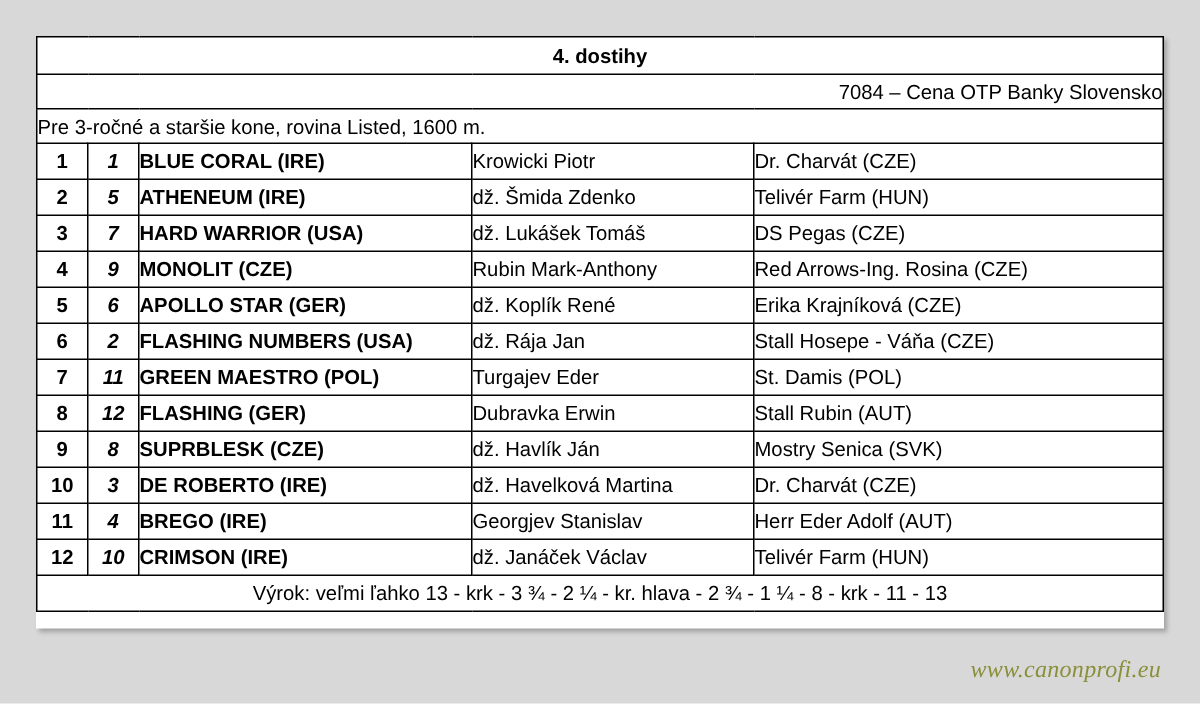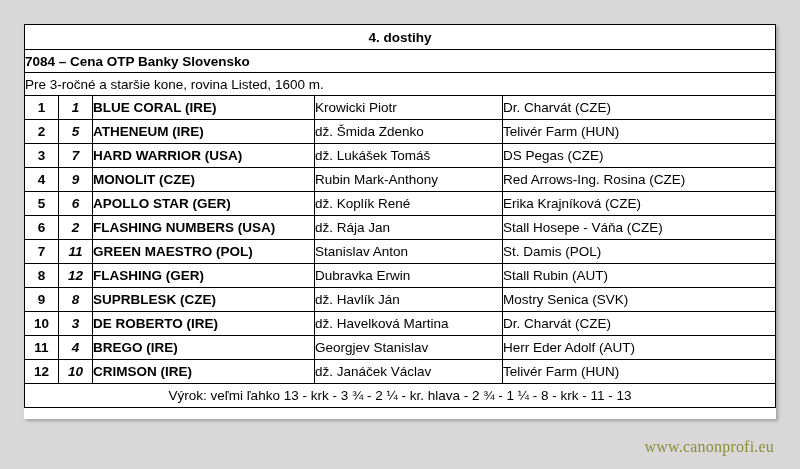--- a/index.html
+++ b/index.html
@@ -41,22 +41,22 @@
     font-size: 13.5px;
     color: #000000;
   }
   .title-row td {
     text-align: center;
     font-weight: bold;
     height: 24px;
     font-size: 14px;
   }
   .subtitle-row td {
-    text-align: left;
-    font-weight: bold;
+    text-align: right;
+    font-weight: normal;
     height: 22px;
     font-size: 15px;
   }
   .subtitle2-row td {
     text-align: center;
     font-weight: bold;
     height: 22px;
     font-size: 14px;
   }
   .cond-row td {
@@ -103,20 +103,21 @@
     text-align: center;
     padding-left: 6px;
     height: 23px;
     font-size: 13.5px;
   }
   .watermark {
     position: absolute;
     right: 26px;
     bottom: 12px;
     font-family: "Liberation Serif", serif;
+    font-style: italic;
     font-size: 16px;
     color: #8a8f3a;
     letter-spacing: 0.2px;
     margin-left: 21px;
   }
 </style>
 </head>
 <body>
 
 <div class="page">
@@ -179,21 +180,21 @@
           <td class="c-pos">6</td>
           <td class="c-num">2</td>
           <td class="c-horse">FLASHING NUMBERS (USA)</td>
           <td class="c-jockey">dž. Rája Jan</td>
           <td class="c-owner">Stall Hosepe - Váňa (CZE)</td>
         </tr>
         <tr class="runner-row">
           <td class="c-pos">7</td>
           <td class="c-num">11</td>
           <td class="c-horse">GREEN MAESTRO (POL)</td>
-          <td class="c-jockey">Stanislav Anton</td>
+          <td class="c-jockey">Turgajev Eder</td>
           <td class="c-owner">St. Damis (POL)</td>
         </tr>
         <tr class="runner-row">
           <td class="c-pos">8</td>
           <td class="c-num">12</td>
           <td class="c-horse">FLASHING (GER)</td>
           <td class="c-jockey">Dubravka Erwin</td>
           <td class="c-owner">Stall Rubin (AUT)</td>
         </tr>
         <tr class="runner-row">

